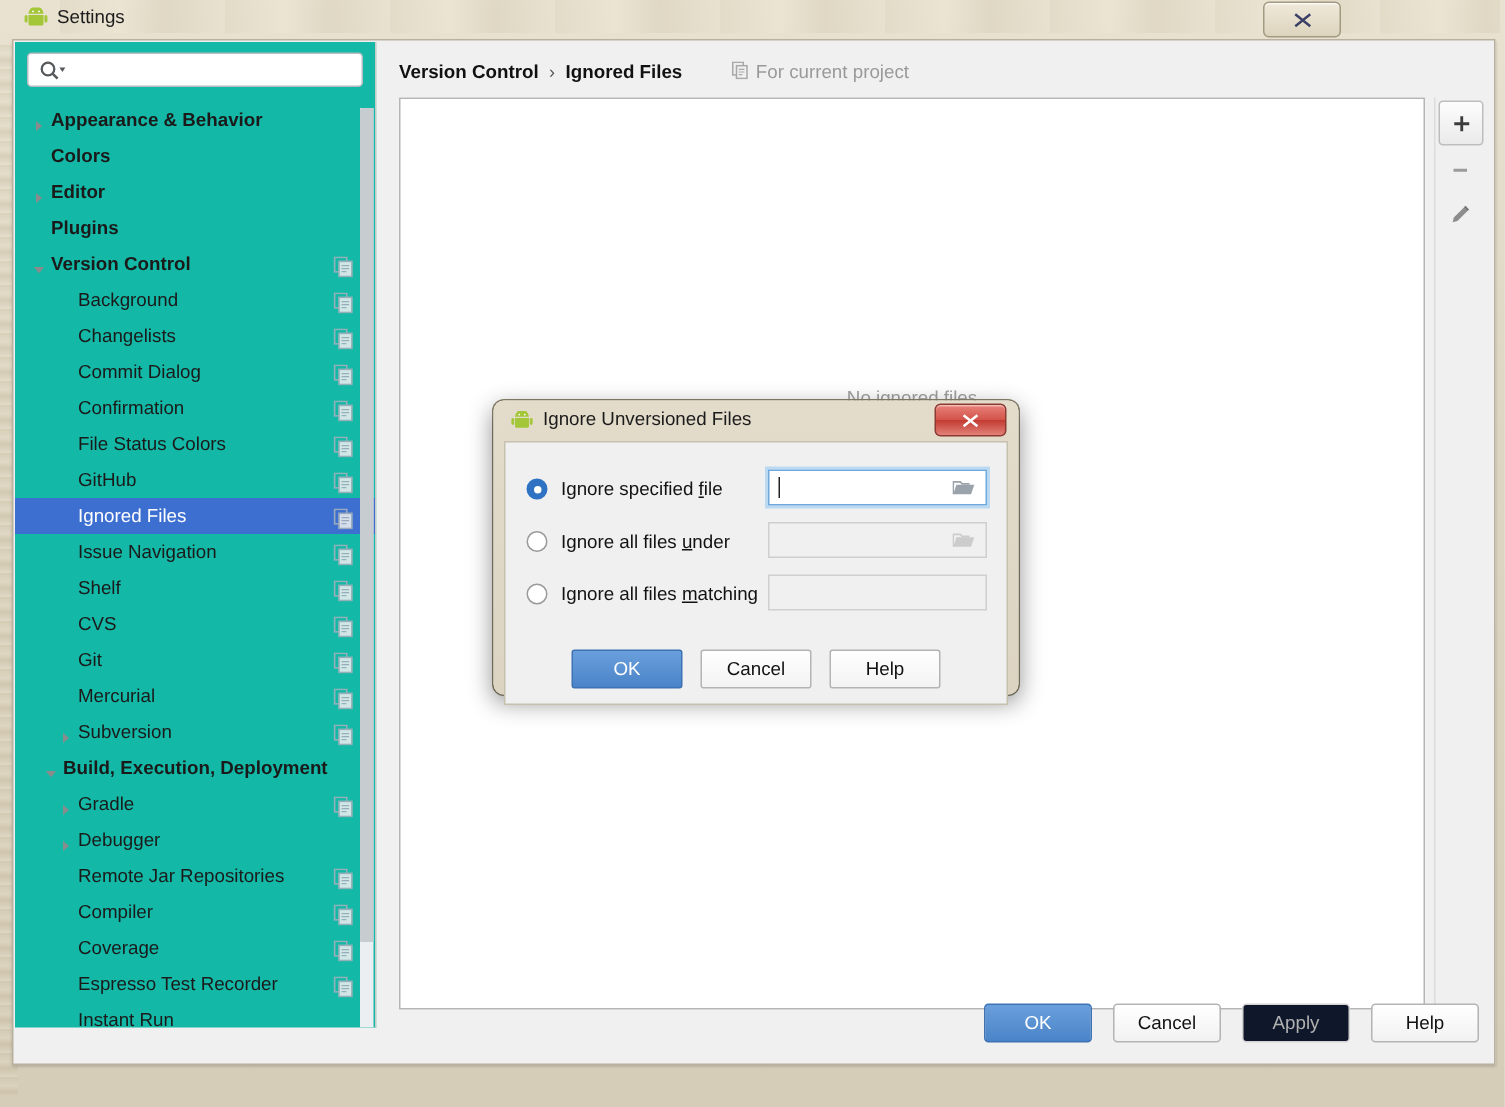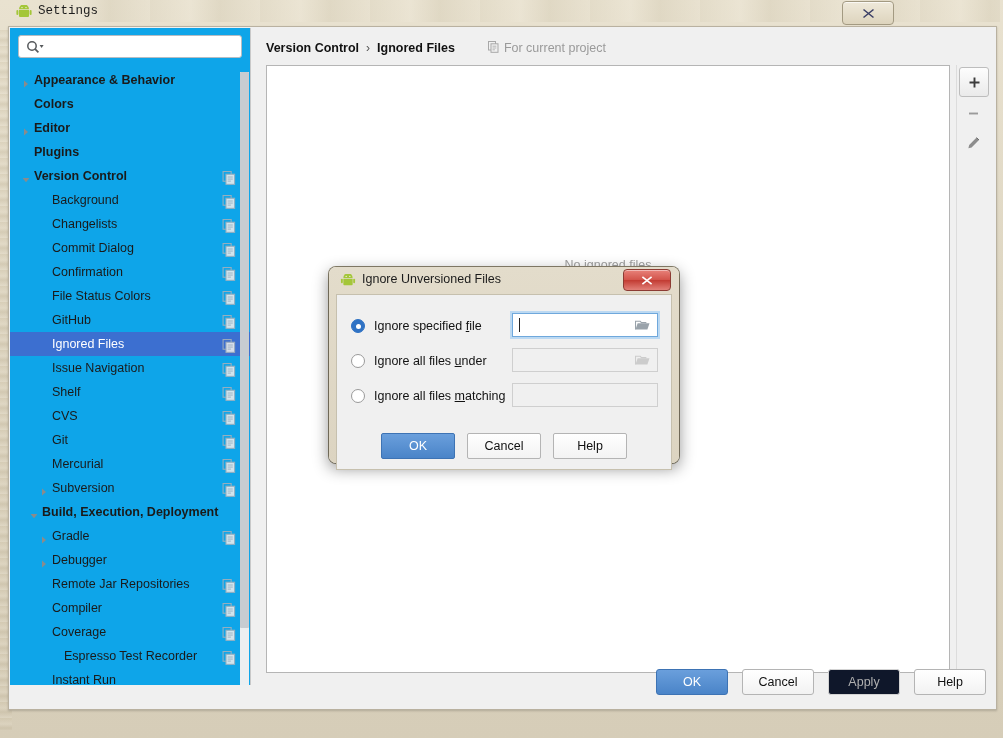--- a/index.html
+++ b/index.html
@@ -16,21 +16,21 @@
     background:linear-gradient(to bottom,#e9e2d0 0%,#ded6c2 40%,#d6cdb8 100%);
   }
   
   .bleed{position:absolute;pointer-events:none;opacity:.35;}
   #bleed-left{left:0;top:30px;width:12px;height:700px;
     background:repeating-linear-gradient(to bottom,#cbbfa4 0px,#e5ddcb 6px,#bfb398 10px,#e9e2d2 16px);}
   #bleed-top{left:40px;top:0;width:960px;height:22px;
     background:repeating-linear-gradient(to right,#d8d0ba 0px,#efe9da 40px,#cfc6ae 70px,#e8e1d0 110px);}
 
   
-  #titlebar{position:absolute;left:0;top:0;width:900px;height:26px;font-family:Liberation Mono, monospace;}
+  #titlebar{position:absolute;left:0;top:0;width:900px;height:26px;}
   #title-icon{position:absolute;left:16px;top:5px;width:16px;height:14px;}
   #title-text{position:absolute;left:38px;top:4px;font-size:12.5px;color:#1d1d1d;}
   #win-close{
     position:absolute;right:6px;top:1px;width:50px;height:22px;
     border:1px solid #a39a82;border-radius:4px;
     background:linear-gradient(to bottom,#efe9da,#ddd4bd);
     display:flex;align-items:center;justify-content:center;
     color:#3b3f66;font-size:13px;font-family:"Liberation Serif",serif;
     box-shadow:inset 0 1px 0 rgba(255,255,255,.7);
   }
@@ -38,21 +38,21 @@
   
   #client{
     position:absolute;left:8px;top:26px;width:987px;height:682px;
     background:#f0f0f0;border:1px solid #b9b1a0;
     box-shadow:0 1px 2px rgba(0,0,0,.18);
   }
 
   
   #sidebar{
     position:absolute;left:1px;top:1px;width:240px;height:657px;
-    background:#0ea5e9;border-right:1px solid #c9c9c9;overflow:hidden;
+    background:#14b8a6;border-right:1px solid #c9c9c9;overflow:hidden;
   }
   #search-wrap{position:absolute;left:8px;top:7px;width:224px;height:23px;}
   #search-input{
     width:100%;height:100%;box-sizing:border-box;
     border:1px solid #b6bcc2;border-radius:3px;background:#fff;
     padding-left:30px;font-family:"Liberation Sans",sans-serif;font-size:12px;
     color:#222;outline:none;
   }
   #search-icon{position:absolute;left:8px;top:5px;width:20px;height:14px;pointer-events:none;}
 
@@ -419,21 +419,21 @@
           </div>
           <div class="node" style="padding-left: 28px;">
             <span class="arrow"></span>
             <span class="label">Coverage</span>
             <span class="copyicon"><svg width="14" height="14" viewBox="0 0 12 13">
                 <rect x="0.5" y="0.5" width="7.5" height="9" fill="none" stroke="#a3b0bb"></rect>
                 <rect x="3.2" y="3" width="8" height="9.4" fill="#e7ebee" stroke="#a3b0bb"></rect>
                 <path d="M4.8 5.6h4.7M4.8 7.5h4.7M4.8 9.4h3" stroke="#a3b0bb" stroke-width=".8"></path>
               </svg></span>
           </div>
-          <div class="node" style="padding-left: 40px;">
+          <div class="node" style="padding-left: 28px;">
             <span class="arrow"></span>
             <span class="label">Espresso Test Recorder</span>
             <span class="copyicon"><svg width="14" height="14" viewBox="0 0 12 13">
                 <rect x="0.5" y="0.5" width="7.5" height="9" fill="none" stroke="#a3b0bb"></rect>
                 <rect x="3.2" y="3" width="8" height="9.4" fill="#e7ebee" stroke="#a3b0bb"></rect>
                 <path d="M4.8 5.6h4.7M4.8 7.5h4.7M4.8 9.4h3" stroke="#a3b0bb" stroke-width=".8"></path>
               </svg></span>
           </div>
           <div class="node" style="padding-left: 28px;">
             <span class="arrow"></span>

